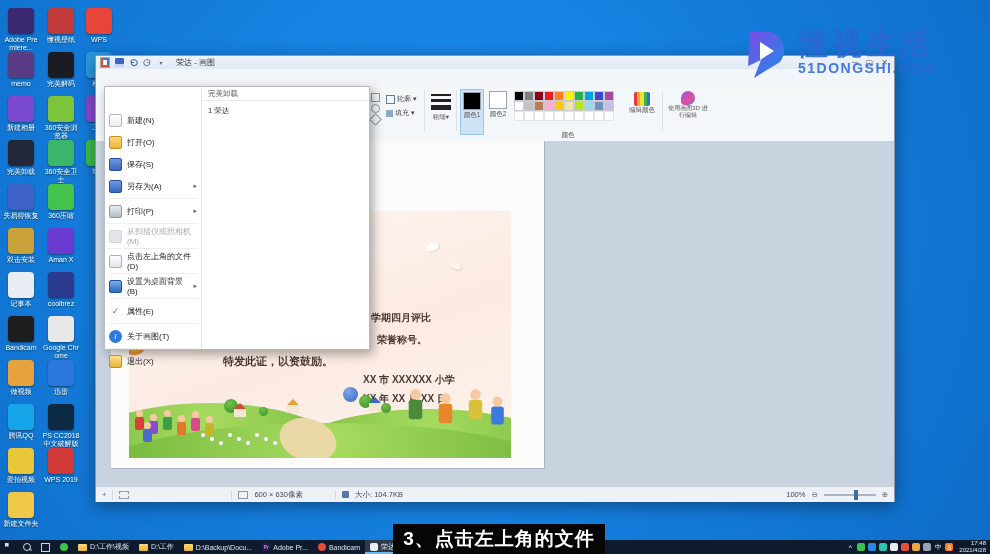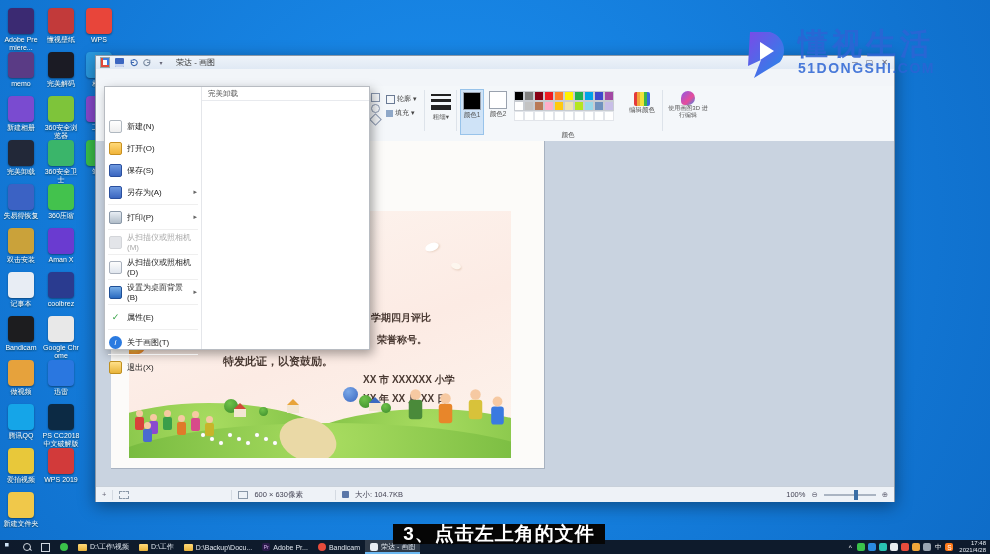--- a/index.html
+++ b/index.html
@@ -47,21 +47,21 @@
   .house::before{content:"";position:absolute;top:-6px;left:0;border-left:6px solid transparent;
     border-right:6px solid transparent;border-bottom:6px solid var(--r,#d24a3a)}
   .flower{position:absolute;width:4px;height:4px;border-radius:50%;background:#fff;box-shadow:0 0 1px #bbb}
   #statusbar{left:0;top:430px;right:0;height:15px;background:#eef2f7;border-top:1px solid #c8d0da;
     display:flex;align-items:center;font-size:7.5px;color:#445;gap:6px;padding:0 6px}
   .ssep{width:1px;height:10px;background:#d4dae2}
 
   
   #filemenu{left:8px;top:30px;width:264px;height:262px;background:#fff;border:1px solid #b8bcc2;
     box-shadow:3px 4px 10px rgba(0,0,0,.35);z-index:30}
-  #menu-left{position:absolute;left:0;top:12px;bottom:0;width:96px;padding-top:16px;box-sizing:border-box}
+  #menu-left{position:absolute;left:0;top:6px;bottom:0;width:96px;padding-top:16px;box-sizing:border-box}
   #menu-right{position:absolute;left:96px;top:0;bottom:0;right:0;border-left:1px solid #e4e6ea}
   .mi{height:22px;display:flex;align-items:center;gap:5px;padding:0 4px;font-size:8px;color:#222;cursor:pointer}
   .mi.disabled{color:#a9a9a9}
   .mi .arrow{margin-left:auto;color:#666;font-size:7px}
   .mi-ic{width:13px;height:13px;border-radius:2px;flex:0 0 13px;display:flex;align-items:center;
     justify-content:center;font-size:9px;box-sizing:border-box}
   .msep{height:1px;background:#efefef;margin:1px 3px}
   .ic-new{background:linear-gradient(#fff,#eee);border:1px solid #b0b8c0}
   .ic-open{background:linear-gradient(#ffd978,#f0b43a);border:1px solid #c89020}
   .ic-save,.ic-saveas{background:linear-gradient(#6f9ae0,#3b66c0);border:1px solid #2a4f9e}
@@ -85,21 +85,21 @@
   .folder-ic{width:9px;height:7px;background:linear-gradient(#ffd978,#eab43a);border-radius:1px}
   #tray{margin-left:auto;display:flex;align-items:center;gap:3px;padding-right:4px}
   .tray-ic{width:8px;height:8px;border-radius:2px;display:flex;align-items:center;justify-content:center;
     font-size:6.5px;color:#fff;cursor:pointer}
   #clock{text-align:right;font-size:6px;line-height:7px;color:#e8eef5;padding-left:3px;cursor:pointer}
 
   
   #brand{left:740px;top:28px;display:flex;align-items:flex-start;gap:6px;z-index:40;pointer-events:none}
   #brand-text .bn{font-size:30px;font-weight:bold;color:rgba(43,100,212,.88);letter-spacing:4px;line-height:32px}
   #brand-text .bd{font-size:14px;font-weight:bold;color:rgba(43,100,212,.85);letter-spacing:1.5px}
-  #caption{left:393px;top:524px;width:212px;height:20px;background:#060606;z-index:50;
+  #caption{left:393px;top:524px;width:212px;height:30px;background:#060606;z-index:50;
     display:flex;align-items:center;justify-content:center}
   #caption span{color:#fff;font-size:19px;font-weight:bold;letter-spacing:1px;text-shadow:1px 1px 2px #000}
   #corner-mark{left:848px;top:512px;z-index:45;color:#fff;font-size:26px;font-weight:bold;
     letter-spacing:2px;text-shadow:0 2px 4px rgba(0,0,0,.7);pointer-events:none}
 </style>
 </head>
 <body>
 
 <div id="screen">
 
@@ -426,21 +426,21 @@
             <span class="arrow">▸</span>
           </div>
           <div class="msep"></div>
           <div class="mi disabled">
             <span class="mi-ic ic-scan"></span>
             <span>从扫描仪或照相机(M)</span>
           </div>
           <div class="msep"></div>
           <div class="mi">
             <span class="mi-ic ic-mail"></span>
-            <span>从扫描仪或照相机(D)</span>
+            <span>点击左上角的文件(D)</span>
           </div>
           <div class="msep"></div>
           <div class="mi">
             <span class="mi-ic ic-bg"></span>
             <span>设置为桌面背景(B)</span>
             <span class="arrow">▸</span>
           </div>
           <div class="msep"></div>
           <div class="mi">
             <span class="mi-ic ic-prop">✓</span>
@@ -452,20 +452,23 @@
             <span>关于画图(T)</span>
           </div>
           <div class="msep"></div>
           <div class="mi">
             <span class="mi-ic ic-exit"></span>
             <span>退出(X)</span>
           </div>
         </div>
       <div id="menu-right">
         <div id="recent-h">完美卸载</div>
+        <div id="recent-list">
+            <div class="recent-i">1 荣达</div>
+          </div>
       </div>
     </div>
   </div>
 
   <div id="taskbar" class="abs">
     <div class="tbtn">
       <span style="width:8px;height:8px;background:
         linear-gradient(#cfe3f7,#cfe3f7);display:inline-block;
         clip-path:polygon(0 0,45% 0,45% 45%,0 45%);box-shadow:5px 0 0 -1px #cfe3f7,0 5px 0 -1px #cfe3f7,5px 5px 0 -1px #cfe3f7"></span>
     </div>

